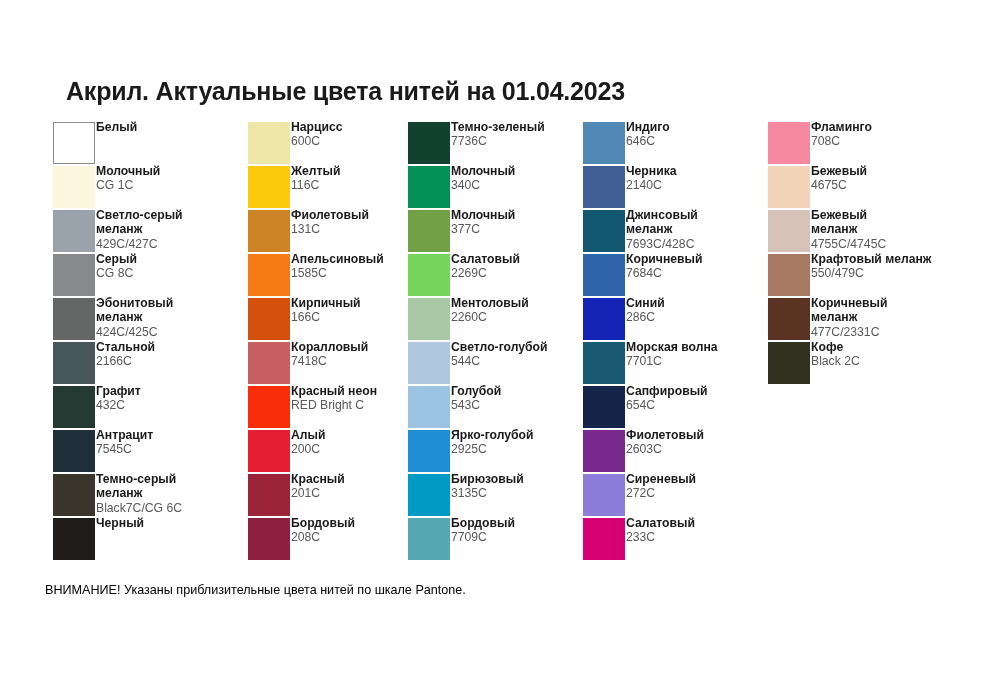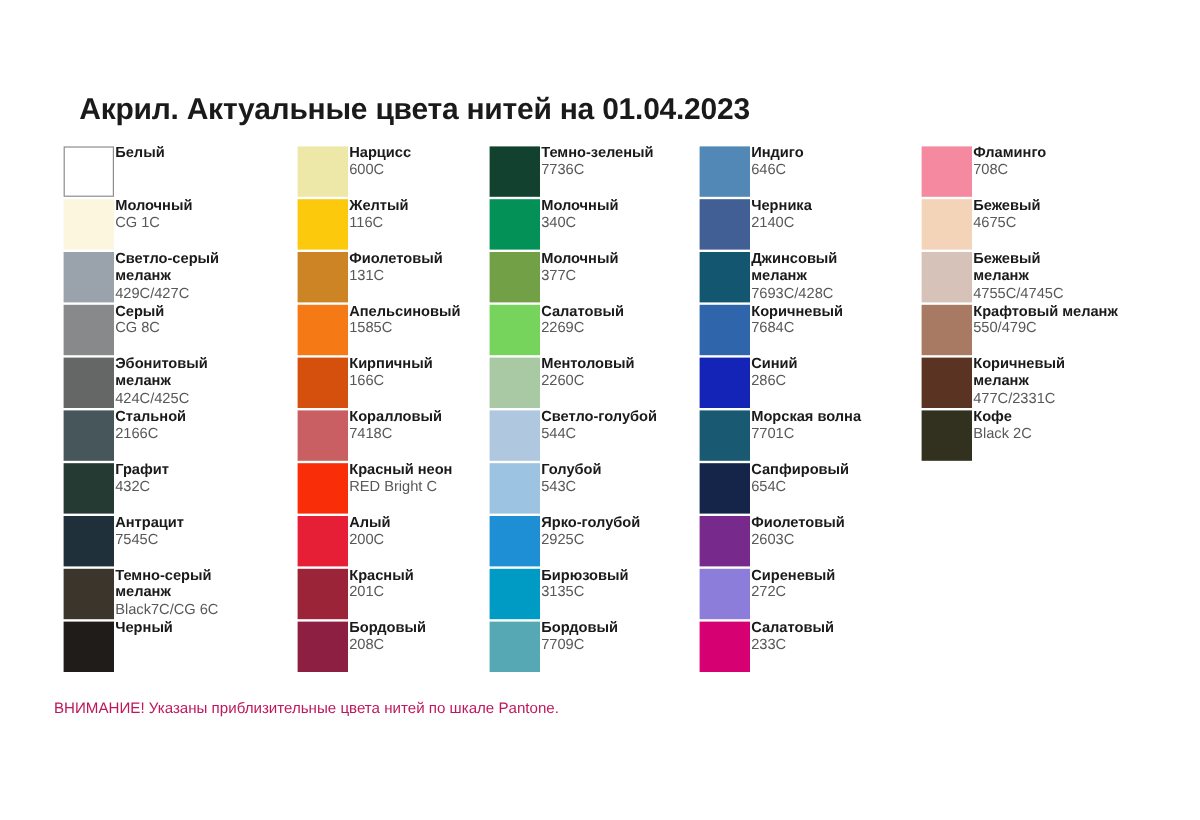--- a/index.html
+++ b/index.html
@@ -71,21 +71,21 @@
     white-space: nowrap;
   }
   #footer-note {
     position: absolute;
     left: 45px;
     top: 581px;
     width: 900px;
   }
   .footer-line {
     font-size: 12.6px;
-    color: #be185d;
+    color: #000000;
     line-height: 19px;
     white-space: nowrap;
   }
 </style>
 </head>
 <body>
 
 <h1 id="page-title">Акрил. Актуальные цвета нитей на 01.04.2023</h1>
 
 <div id="columns">

